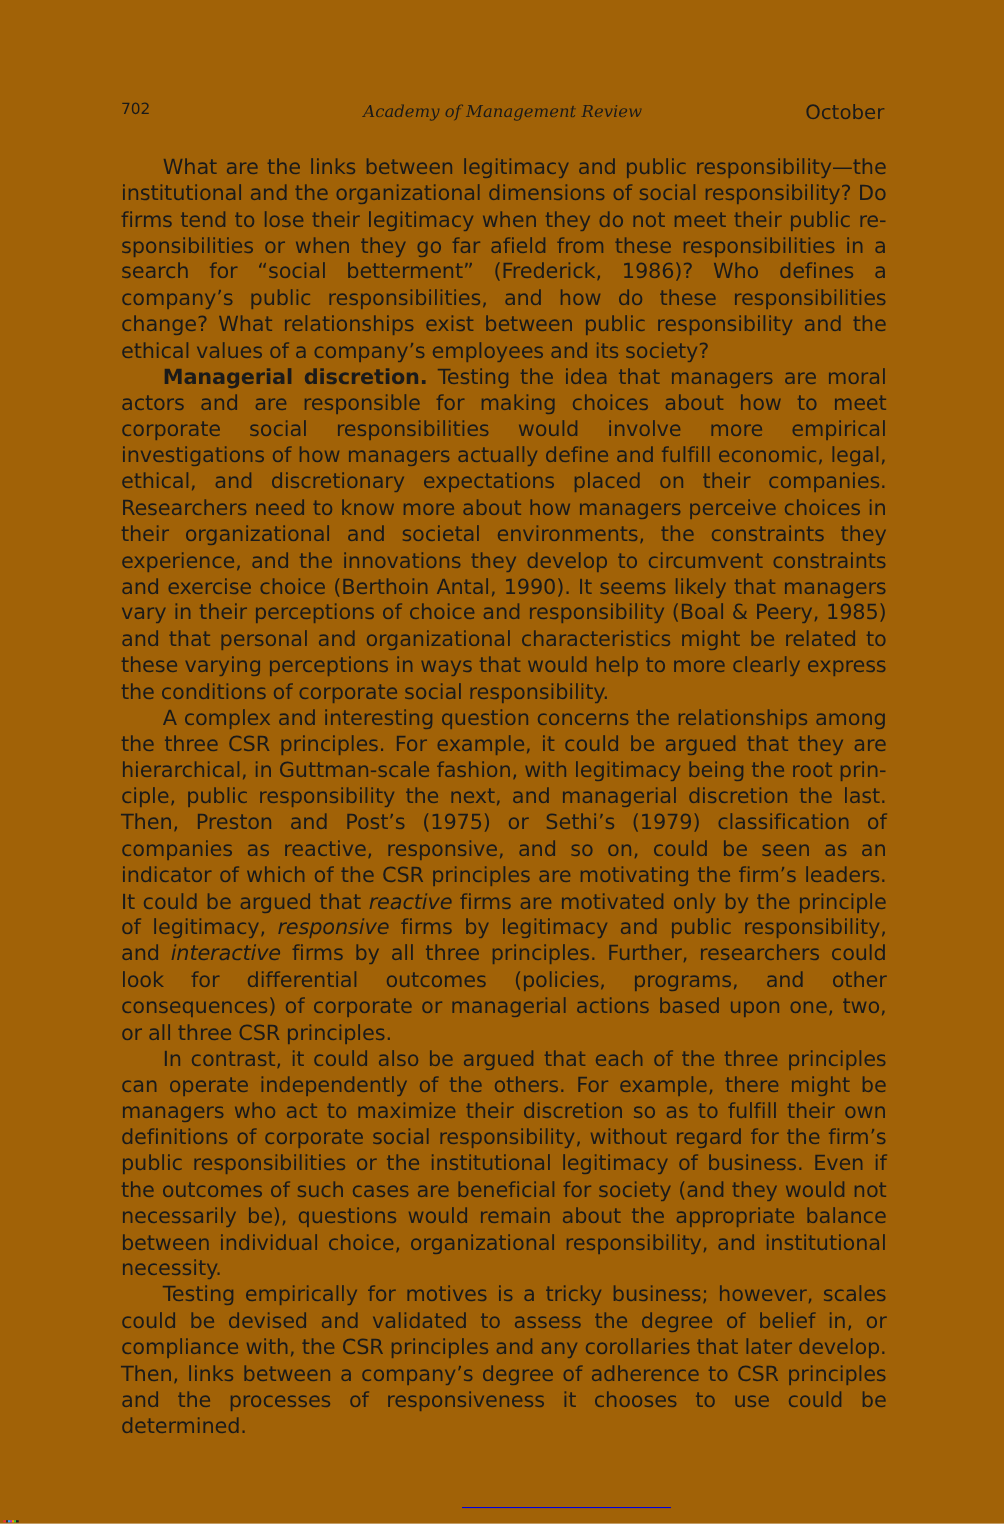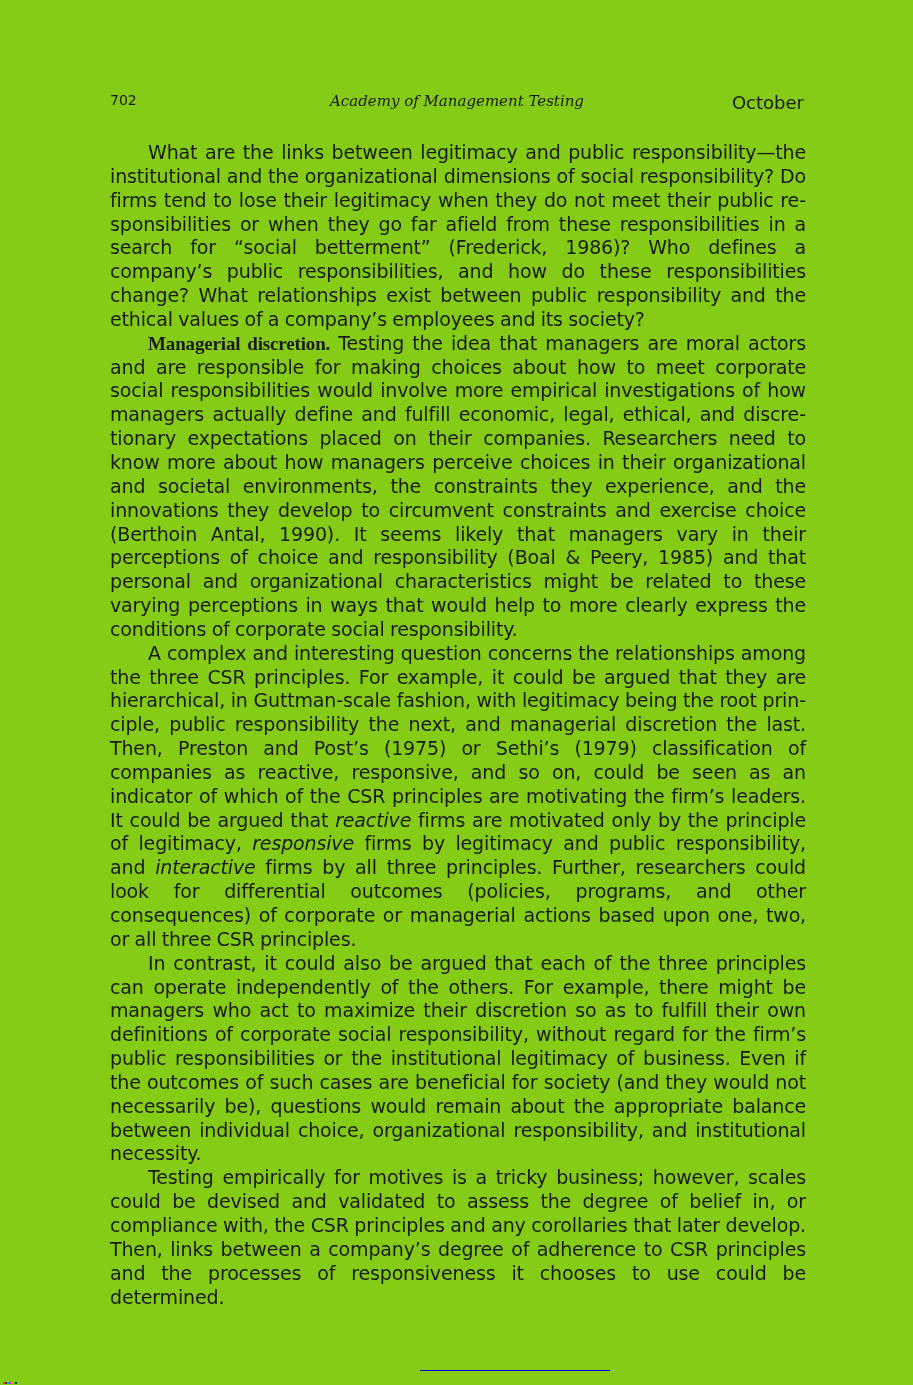--- a/index.html
+++ b/index.html
@@ -1,38 +1,38 @@
 <!DOCTYPE html>
 <html><head>
   <meta charset="utf-8">
   <style>
     html, body { margin: 0; padding: 0; background: #ffffff; }
     body { width: 913px; height: 1385px; position: relative; overflow: hidden; }
-    .page { position: absolute; left: 0; top: 0; width: 913px; height: 1385px; background: #84cc16; }
+    .page { position: absolute; left: 0; top: 0; width: 913px; height: 1385px; background: #a16207; }
     .header { position: absolute; left: 110px; top: 92px; width: 694px; height: 20px;
       font-family: "DejaVu Serif", serif; font-size: 15px; color: #1a1a1a; }
     .header .pn { position: absolute; left: 0; top: 0; font-family: "DejaVu Sans", sans-serif; font-size: 14px; }
     .header .jt { position: absolute; left: 0; right: 0; top: 0; text-align: center; font-style: italic; }
     .header .mo { position: absolute; right: 0; top: 0; font-family: "DejaVu Sans", sans-serif; font-size: 18px; }
     .body { position: absolute; left: 110px; top: 141px; width: 696px;
       font-family: "DejaVu Sans", sans-serif; font-size: 19px; line-height: 23.85px;
       color: #1a1a1a; text-align: justify; hyphens: manual; letter-spacing: -0.15px; word-spacing: -0.5px; }
     .body p { margin: 0; text-indent: 38px; }
-    .body b { font-weight: bold; font-family: Liberation Serif, serif; }
+    .body b { font-weight: bold; }
     .rule { position: absolute; left: 420px; top: 1370px; width: 190px; height: 1px; background: #0000dd; }
     .marks { position: absolute; left: 3px; top: 1382px; width: 14px; height: 2px;
       background: linear-gradient(90deg,#e33 0 2px,#333 2px 4px,#39f 4px 6px,#a3c 6px 8px,#f90 8px 10px,#3c3 10px 12px,#222 12px 14px); }
   </style>
 </head>
 <body>
 
 <div class="page">
   <div class="header">
     <span class="pn">702</span>
-    <span class="jt">Academy of Management Testing</span>
+    <span class="jt">Academy of Management Review</span>
     <span class="mo">October</span>
   </div>
 
   <div class="body">
     <p>
       <span>What are the links between legitimacy and public responsibility—the institutional and the organizational dimensions of social responsibility? Do firms tend to lose their legitimacy when they do not meet their public re­sponsibilities or when they go far afield from these responsibilities in a search for “social betterment” (Frederick, 1986)? Who defines a company’s public responsibilities, and how do these responsibilities change? What relationships exist between public responsibility and the ethical values of a company’s employees and its society?</span>
     </p>
     <p>
       <b>Managerial discretion.</b><span> Testing the idea that managers are moral ac­tors and are responsible for making choices about how to meet corporate social responsibilities would involve more empirical investigations of how managers actually define and fulfill economic, legal, ethical, and discre­tionary expectations placed on their companies. Researchers need to know more about how managers perceive choices in their organizational and societal environments, the constraints they experience, and the innovations they develop to circumvent constraints and exercise choice (Berthoin Antal, 1990). It seems likely that managers vary in their perceptions of choice and responsibility (Boal &amp; Peery, 1985) and that personal and organizational characteristics might be related to these varying perceptions in ways that would help to more clearly express the conditions of corporate social re­sponsibility.</span>
     </p>

